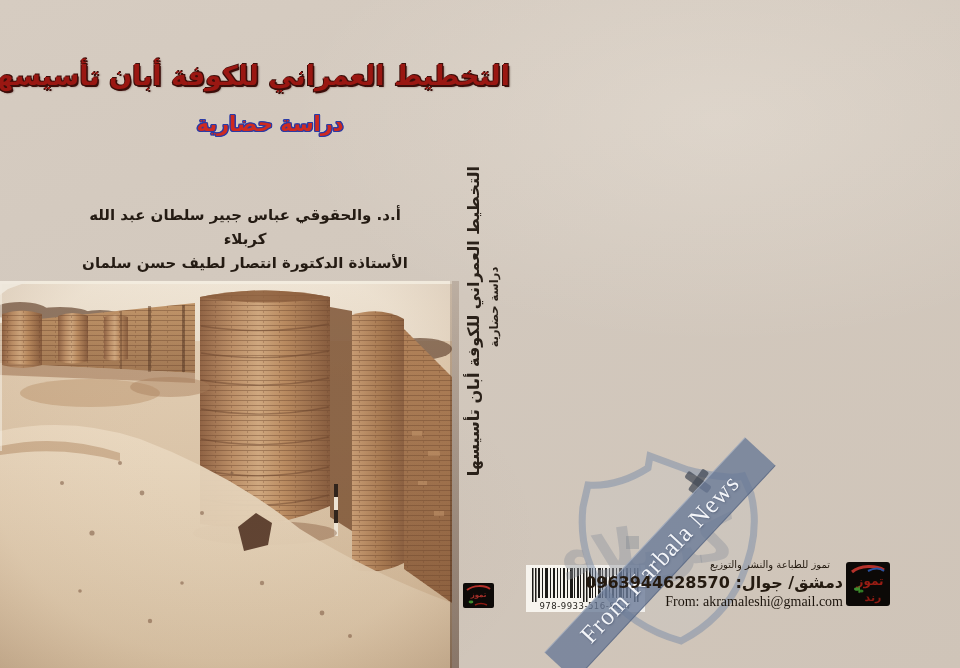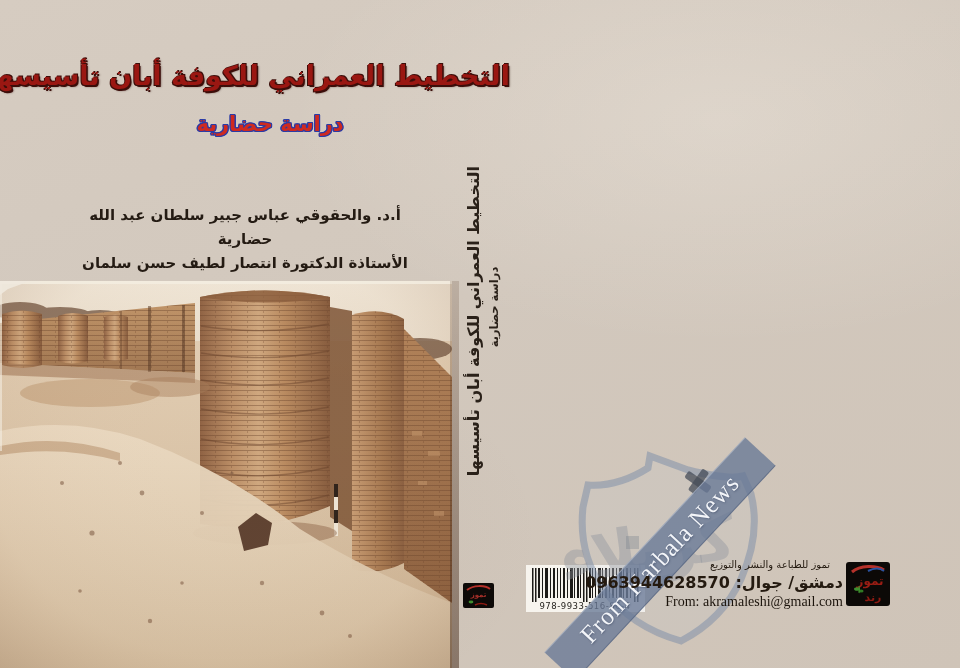--- a/index.html
+++ b/index.html
@@ -62,21 +62,21 @@
   .publisher-logo{position:absolute;left:846px;top:562px;}
 </style>
 </head>
 <body>
 
 <div class="cover">
 
   <div class="book-title">التخطيط العمراني للكوفة أبان تأسيسها</div>
   <div class="book-subtitle">دراسة حضارية</div>
   <div class="authors">
-    <div>أ.د. والحقوقي عباس جبير سلطان عبد الله حضارية</div>
+    <div>أ.د. والحقوقي عباس جبير سلطان عبد الله كربلاء</div>
     <div>الأستاذة الدكتورة انتصار لطيف حسن سلمان السبتي</div>
   </div>
 
   <div class="photo">
     <svg width="452" height="387" viewBox="0 0 452 387">
       <defs>
         <linearGradient id="ph-sky" x1="0" y1="0" x2="0" y2="1">
           <stop offset="0" stop-color="#f2e9da"></stop>
             <stop offset="1" stop-color="#e2d3bf"></stop>
         </linearGradient>

